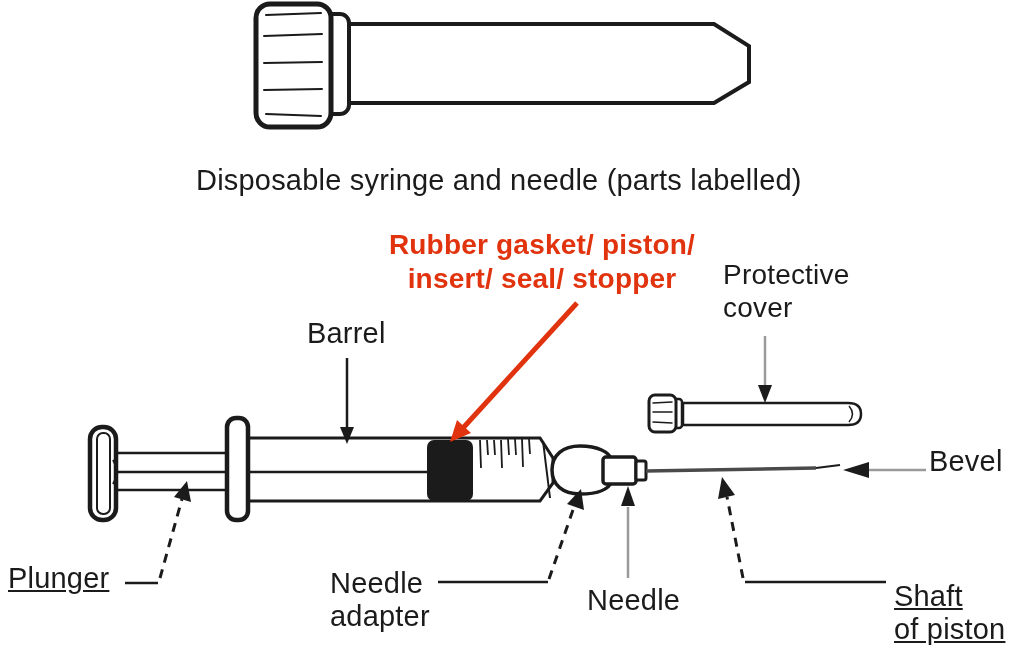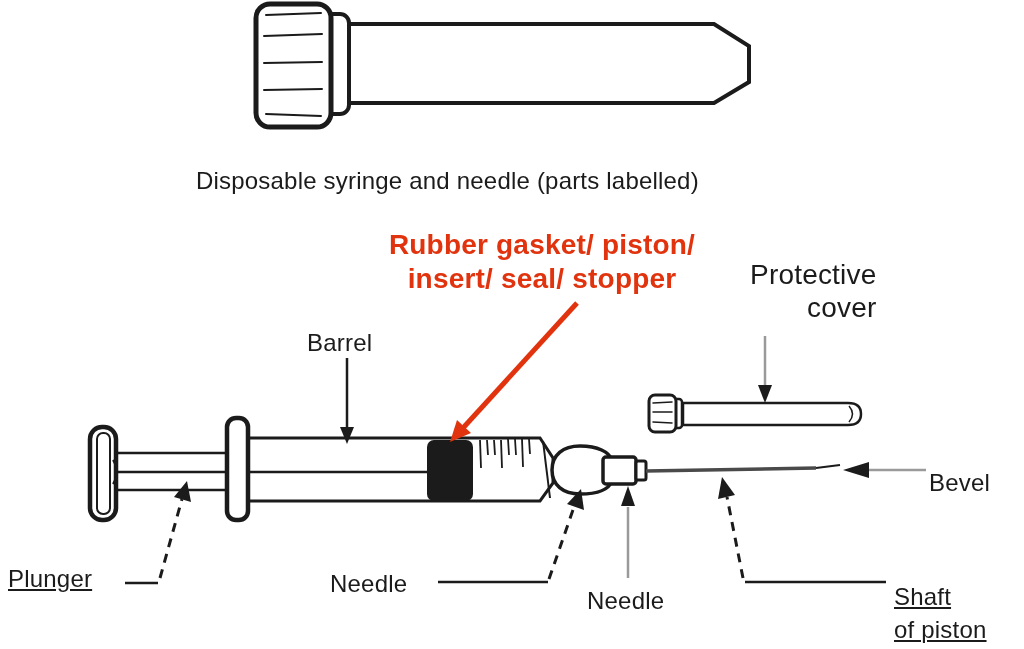--- a/index.html
+++ b/index.html
@@ -16,21 +16,21 @@
   #art{position:absolute;left:0;top:0;}
   .s-line{stroke:var(--line);fill:none;}
   .s-fill{stroke:var(--line);fill:#ffffff;}
   .f-line{fill:var(--line);stroke:none;}
   .s-gray{stroke:var(--leader-gray);fill:none;}
   .s-red{stroke:var(--highlight);fill:none;}
   .f-red{fill:var(--highlight);stroke:none;}
   .dashed{stroke-dasharray:9 7;}
   .lbl{
     position:absolute;color:var(--line);white-space:nowrap;
-    font-size:24px;line-height:33px;letter-spacing:0.2px;
+    font-size:29px;line-height:33px;letter-spacing:0.2px;
   }
   .lbl.red{
     color:var(--highlight);font-weight:700;font-size:28px;line-height:34px;
     text-align:center;
   }
 </style>
 </head>
 <body>
 
 <div id="stage">
@@ -131,36 +131,37 @@
     </g>
   </svg>
 
   <div class="lbl" style="left:196px;top:164px;">Disposable syringe and needle (parts labelled)</div>
 
   <div class="lbl red" style="left:368px;top:228px;width:348px;">
     <div>Rubber gasket/ piston/</div>
     <div>insert/ seal/ stopper</div>
   </div>
 
-  <div class="lbl" style="left:750px;top:258px;font-size:28px;text-align:right;">
+  <div class="lbl" style="left:723px;top:258px;font-size:28px;">
     <div>Protective</div>
     <div>cover</div>
   </div>
 
-  <div class="lbl" style="left:307px;top:317px;margin-top:9px;">Barrel</div>
+  <div class="lbl" style="left:307px;top:317px;">Barrel</div>
 
   <div class="lbl" style="left:8px;top:562px;text-decoration:underline;">Plunger</div>
 
   <div class="lbl" style="left:330px;top:567px;">
     <div>Needle</div>
+    <div>adapter</div>
   </div>
 
   <div class="lbl" style="left:587px;top:584px;">
     <div>Needle</div>
   </div>
 
   <div class="lbl" style="left:894px;top:580px;text-decoration:underline;">
     <div>Shaft</div>
     <div>of piston</div>
   </div>
 
-  <div class="lbl" style="left:929px;top:466px;">Bevel</div>
+  <div class="lbl" style="left:929px;top:445px;">Bevel</div>
 </div>
 
 </body></html>

